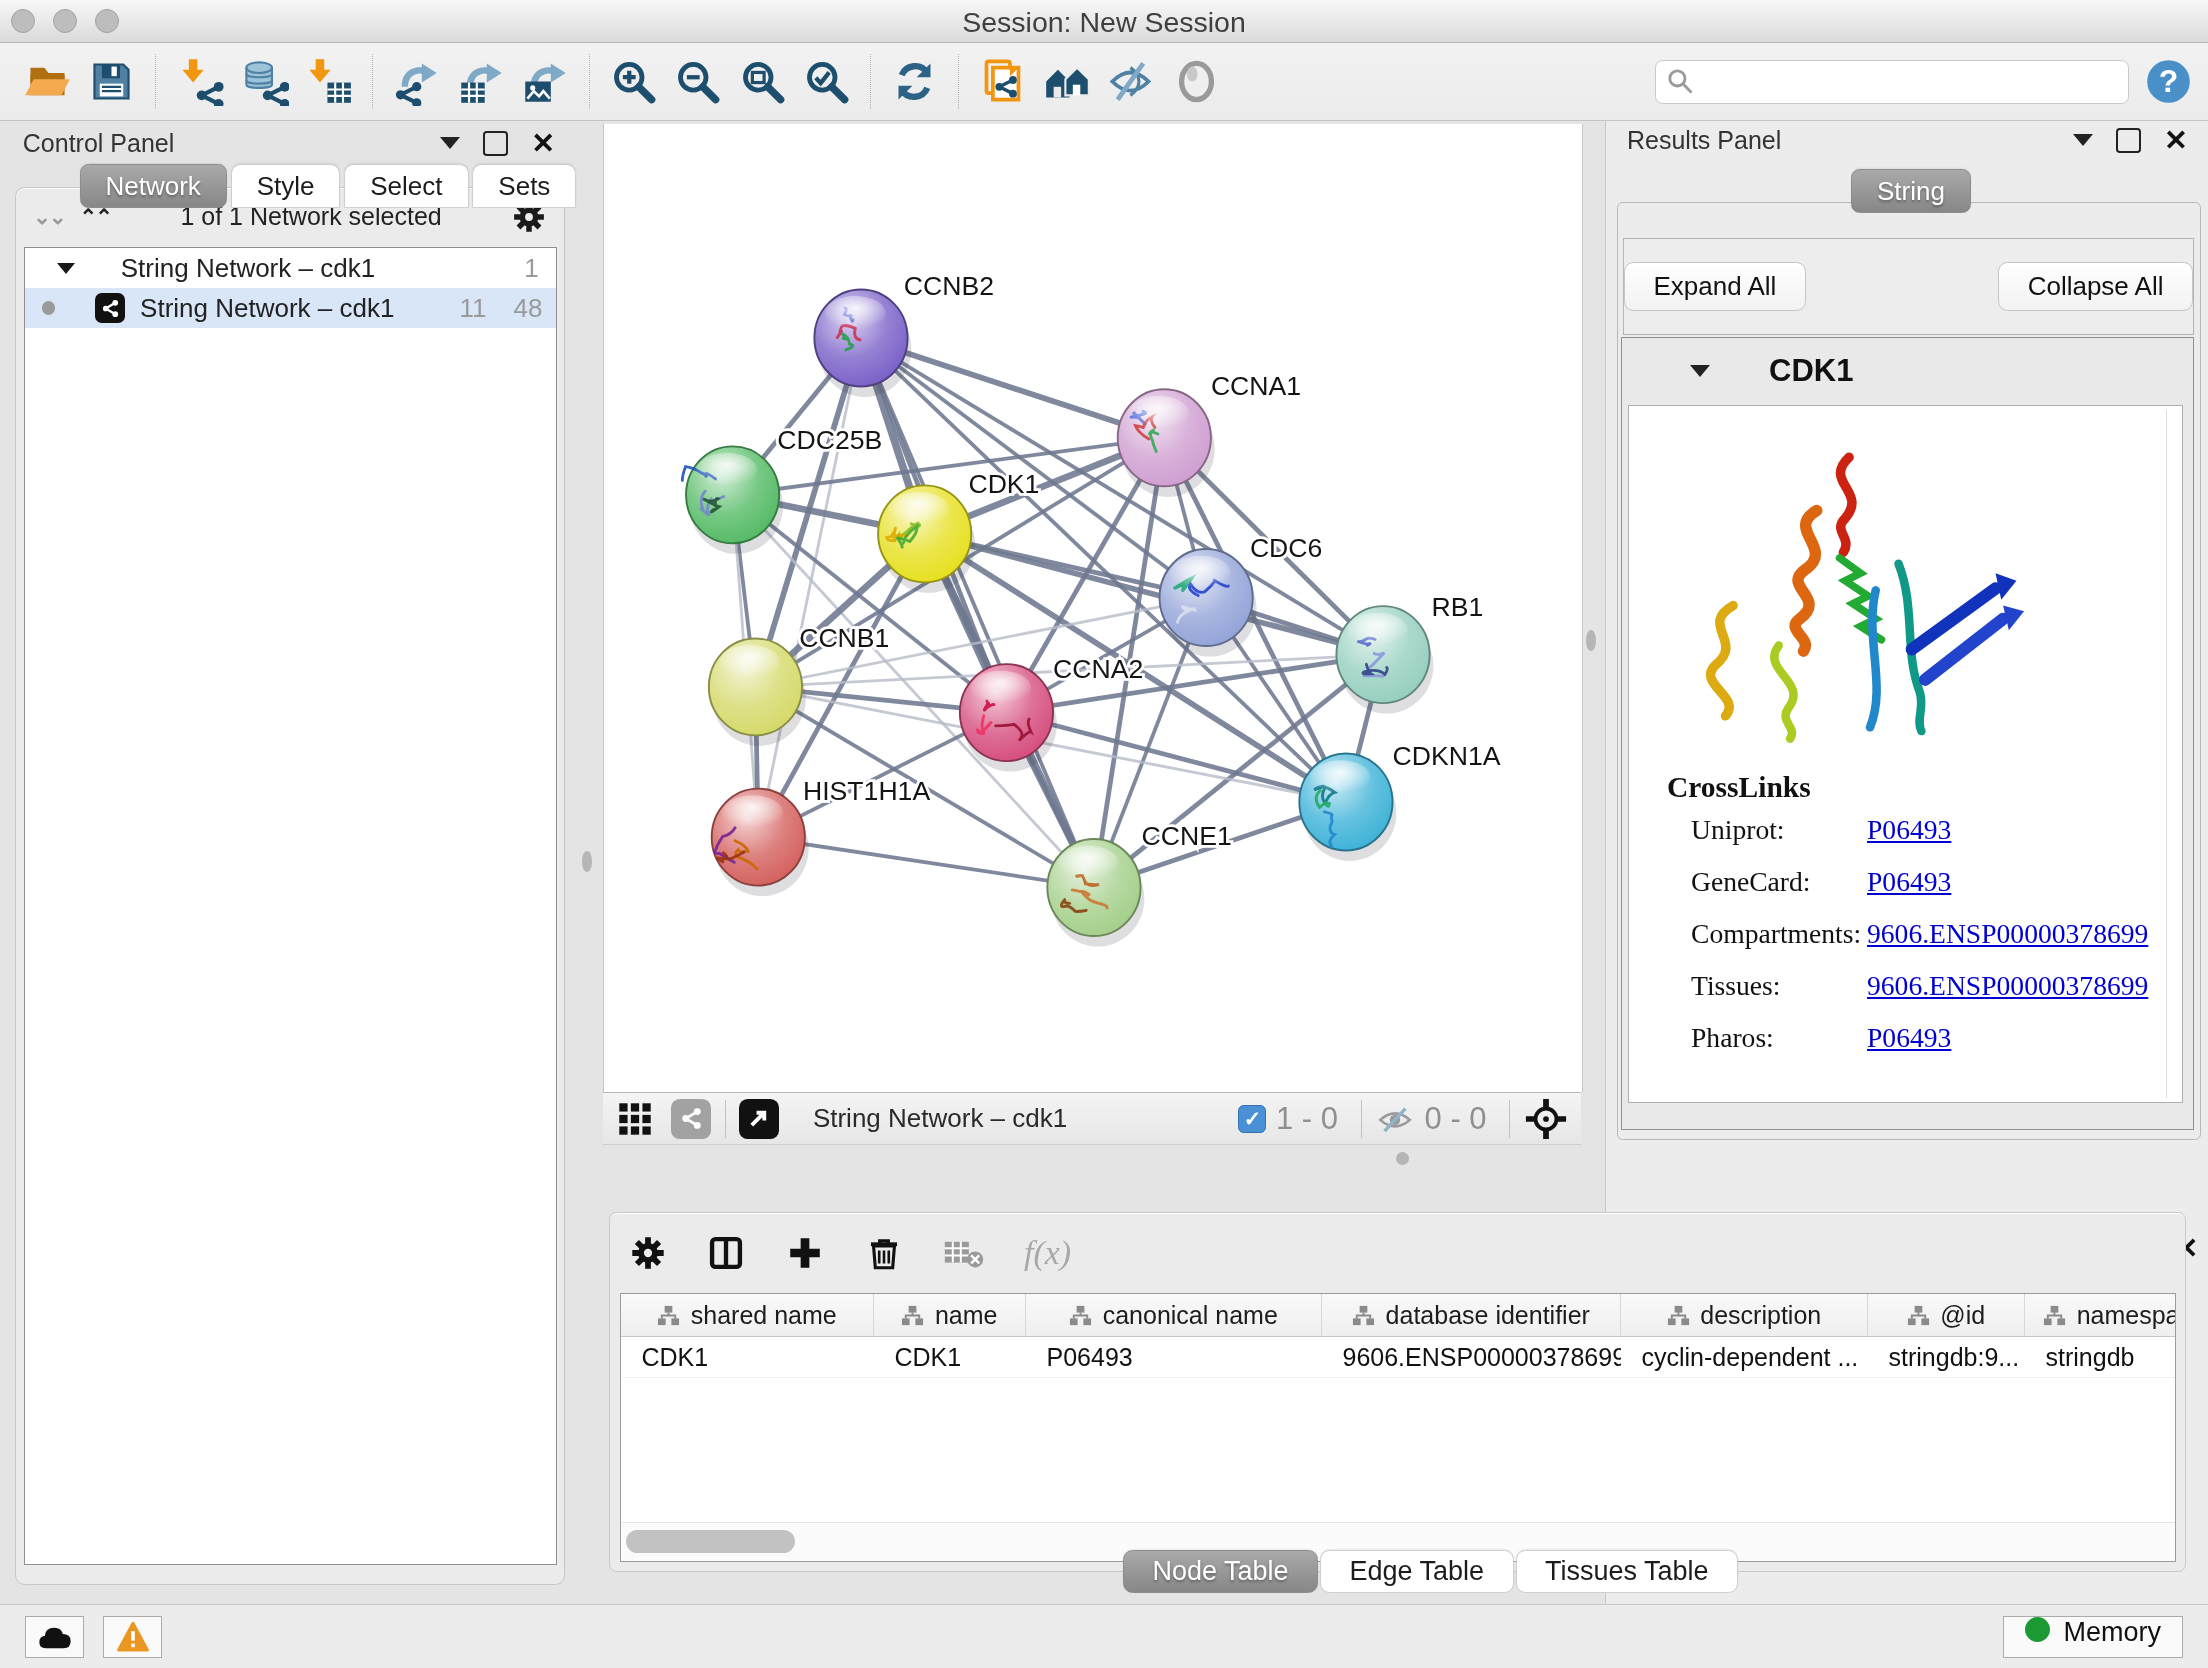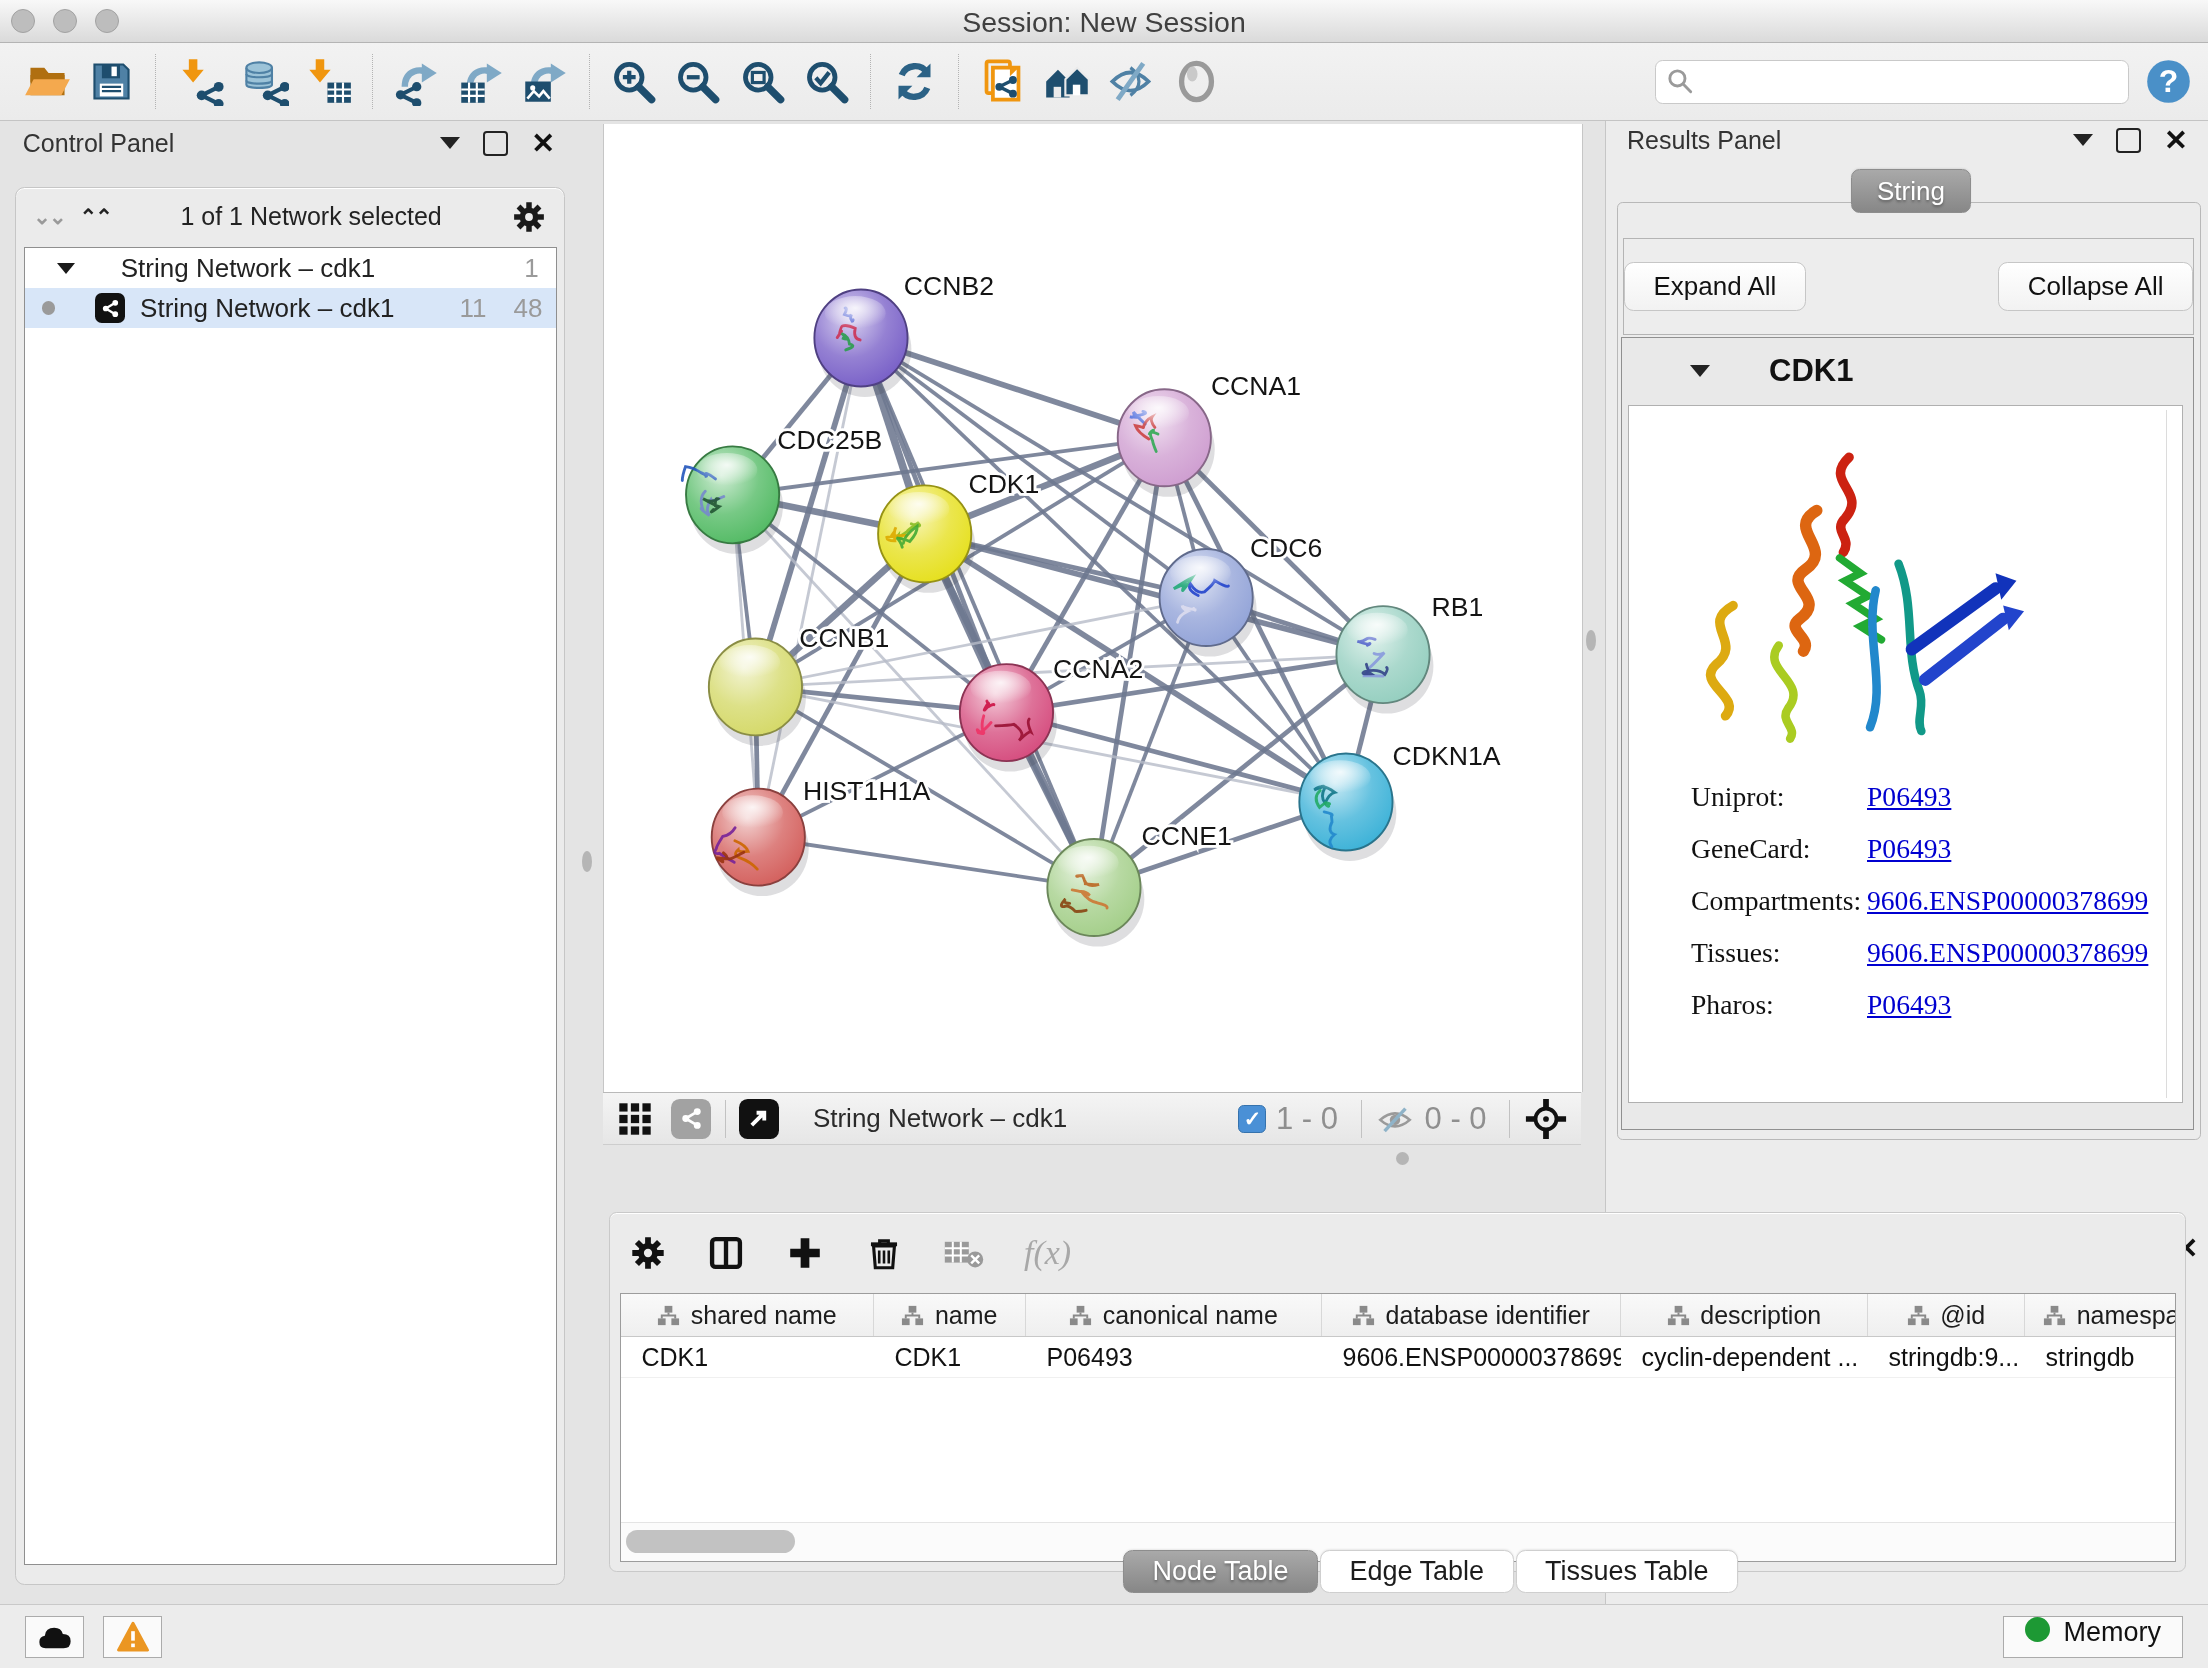--- a/index.html
+++ b/index.html
@@ -299,20 +299,26 @@
 
 <div class="abs" style="left:9.5px;top:126px;width:559px;height:1467px">
   <div style="display:flex;align-items:center;justify-content:space-between;height:34px;padding:0 13.3px">
     <span class="panel-title">Control Panel</span>
     <span class="panel-ctrls">
       <span class="tri-down"></span>
       <span class="float-box"></span>
       <span class="close-x">✕</span>
     </span>
   </div>
+  <div class="tabrow" style="position:absolute;left:70px;top:38px;z-index:2" id="cp-tabs">
+      <div class="tab active">Network</div>
+      <div class="tab">Style</div>
+      <div class="tab">Select</div>
+      <div class="tab">Sets</div>
+    </div>
   <div class="raised" style="position:absolute;left:5.7px;top:61px;width:548px;height:1396px">
     <div style="display:flex;align-items:center;height:57px;padding:0 17px">
       <span class="chev" style="color:#9a9a9a">⌄⌄</span>
       <span class="chev" style="color:#222;margin-left:15px">⌃⌃</span>
       <span style="flex:1;text-align:center;font-size:25px">1 of 1 Network selected</span>
       <svg width="36" height="36" viewBox="0 0 46 46">
         <g stroke="#1a1a1a" stroke-width="7">
           <path d="M23 4 V14 M23 32 V42 M4 23 H14 M32 23 H42 M9.6 9.6 L16.6 16.6 M29.4 29.4 L36.4 36.4 M36.4 9.6 L29.4 16.6 M16.6 29.4 L9.6 36.4"></path>
         </g>
         <circle cx="23" cy="23" r="12" fill="#1a1a1a"></circle>
@@ -656,20 +662,21 @@
       <path d="M64 192 C28 212 76 230 46 254 C24 274 74 288 56 308" fill="none" stroke="#ddaa11" stroke-width="10" stroke-linecap="round"></path>
       <path d="M112 234 C92 260 144 272 122 300 C112 314 132 320 124 332" fill="none" stroke="#aacc22" stroke-width="9" stroke-linecap="round"></path>
       <path d="M176 142 L198 158 L182 166 L206 182 L190 190 L214 206 L198 214 L220 228" fill="none" stroke="#22aa33" stroke-width="8" stroke-linecap="round"></path>
       <path d="M238 148 C256 194 244 240 260 282 C266 298 256 312 262 324" fill="none" stroke="#119988" stroke-width="9" stroke-linecap="round"></path>
       <path d="M214 176 C202 226 226 276 208 320" fill="none" stroke="#2288cc" stroke-width="9" stroke-linecap="round"></path>
       <path d="M252 238 L340 174" fill="none" stroke="#1133bb" stroke-width="13" stroke-linecap="round"></path>
       <path d="M266 270 L348 206" fill="none" stroke="#2244cc" stroke-width="13" stroke-linecap="round"></path>
       <path d="M340 158 L362 166 L346 186 Z" fill="#1133bb"></path>
       <path d="M348 192 L370 198 L354 218 Z" fill="#2244cc"></path>
     </svg>
+  <div class="xl-title" style="margin-left:38px">CrossLinks</div>
   <div id="xl-rows">
       <div class="xl-row">
         <span class="xl-label">Uniprot:</span>
         <a class="xl-value">P06493</a>
       </div>
       <div class="xl-row">
         <span class="xl-label">GeneCard:</span>
         <a class="xl-value">P06493</a>
       </div>
       <div class="xl-row">

